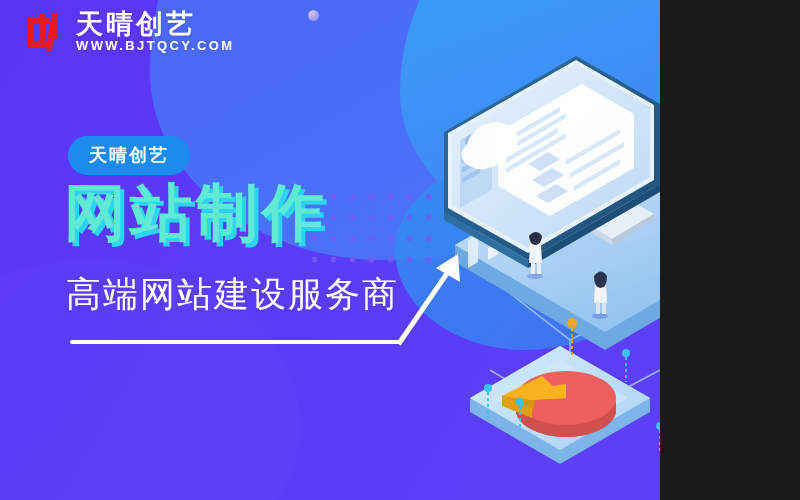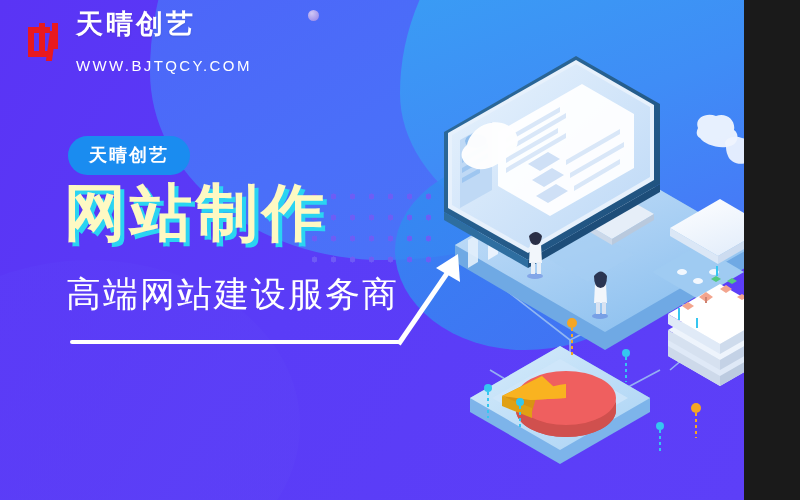--- a/index.html
+++ b/index.html
@@ -1,18 +1,18 @@
 <!DOCTYPE html>
 <html><head>
 <meta charset="utf-8">
 <style>
   html,body{margin:0;padding:0;background:#1a1a1a;}
   *{box-sizing:border-box;}
   .stage{
-    position:relative;width:744px;height:500px;overflow:hidden;
+    position:relative;width:660px;height:500px;overflow:hidden;
     font-family:"Liberation Sans","DejaVu Sans",sans-serif;
     background:#5a3cf7;
   }
   
   .bg-base{position:absolute;inset:0;background:linear-gradient(120deg,#5a34f5 0%,#5a3cf7 45%,#5d3ff8 100%);}
   .blob{position:absolute;border-radius:50%;}
   .blob-a{
     left:150px;top:-210px;width:520px;height:470px;
     background:linear-gradient(150deg,#4f5ef8 0%,#4a6ff9 60%,#4b74f7 100%);
     border-radius:48% 52% 55% 45%/60% 58% 42% 40%;
@@ -59,31 +59,31 @@
   .logo-mark .lm3{left:2px;top:30px;width:22px;height:6px;}
   .logo-mark .lm4{left:13px;top:2px;width:6px;height:34px;}
   .logo-mark .lm5{left:22px;top:10px;width:6px;height:30px;transform:skewX(-8deg);}
   .logo-mark .lm6{left:26px;top:2px;width:6px;height:26px;}
   .logo-text{display:flex;flex-direction:column;justify-content:center;}
   .logo-cn{
     color:#fff;font-size:27px;font-weight:bold;letter-spacing:3px;line-height:1.05;
     text-shadow:0 1px 2px rgba(0,0,0,.12);
   }
   .logo-url{
-    color:#fff;font-size:15px;font-weight:normal;letter-spacing:2.4px;margin-top:19px;
+    color:#fff;font-size:13px;font-weight:bold;letter-spacing:2.4px;margin-top:0;
   }
   
   .badge{
     position:absolute;left:68px;top:136px;
     background:#1a8cf0;color:#fff;border-radius:22px;
     padding:7px 21px 8px;font-size:18px;font-weight:bold;letter-spacing:2px;
   }
   .headline{
     position:absolute;left:64px;top:182px;
-    font-size:62px;font-weight:bold;color:#fef9c3;letter-spacing:4px;line-height:1;
+    font-size:62px;font-weight:bold;color:#5eead4;letter-spacing:4px;line-height:1;
     text-shadow:4px 4px 0 #2ad4f2;
     white-space:nowrap;
   }
   .subhead{
     position:absolute;left:66px;top:276px;
     font-size:35px;font-weight:normal;color:#ffffff;letter-spacing:2px;line-height:1;
     white-space:nowrap;
   }
   .rule{position:absolute;left:70px;top:340px;width:330px;height:4px;background:#fff;border-radius:2px;}
   .arrow{position:absolute;left:398px;top:238px;width:70px;height:108px;}

